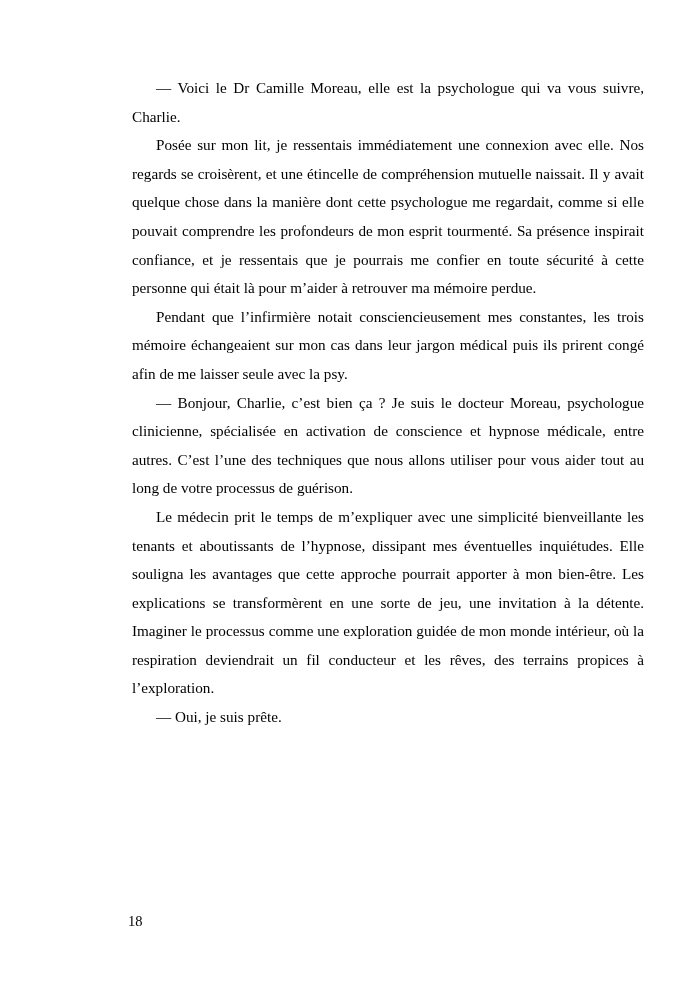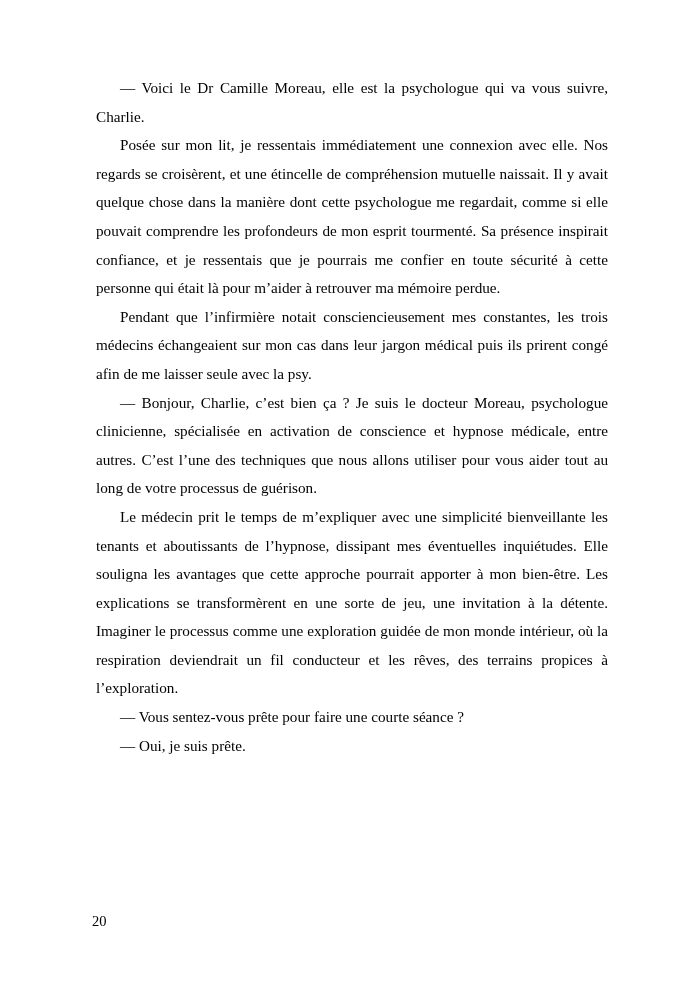--- a/index.html
+++ b/index.html
@@ -12,20 +12,21 @@
     background: #ffffff;
     font-family: "Liberation Serif", serif;
     color: #000000;
     overflow: hidden;
   }
   .page {
     position: relative;
     width: 580px;
     height: 992px;
     box-sizing: border-box;
+    margin-left: 36px;
   }
   .text-block {
     position: absolute;
     left: 96px;
     top: 74px;
     width: 512px;
   }
   .para {
     margin: 0;
     text-align: justify;
@@ -47,20 +48,19 @@
     font-family: "Liberation Serif", serif;
   }
 </style>
 </head>
 <body>
 
 <div class="page">
   <div class="text-block">
     <p class="para dialogue">— Voici le Dr Camille Moreau, elle est la psychologue qui va vous suivre, Charlie.</p>
     <p class="para">Posée sur mon lit, je ressentais immédiatement une connexion avec elle. Nos regards se croisèrent, et une étincelle de compréhension mutuelle naissait. Il y avait quelque chose dans la manière dont cette psychologue me regardait, comme si elle pouvait comprendre les profondeurs de mon esprit tourmenté. Sa présence inspirait confiance, et je ressentais que je pourrais me confier en toute sécurité à cette personne qui était là pour m’aider à retrouver ma mémoire perdue.</p>
-    <p class="para">Pendant que l’infirmière notait consciencieusement mes constantes, les trois médecins échangeaient sur mon cas dans leur jargon médical puis ils prirent congé afin de me laisser seule avec la psy.</p>
+    <p class="para">Pendant que l’infirmière notait consciencieusement mes constantes, les trois mémoire échangeaient sur mon cas dans leur jargon médical puis ils prirent congé afin de me laisser seule avec la psy.</p>
     <p class="para dialogue">— Bonjour, Charlie, c’est bien ça ? Je suis le docteur Moreau, psychologue clinicienne, spécialisée en activation de conscience et hypnose médicale, entre autres. C’est l’une des techniques que nous allons utiliser pour vous aider tout au long de votre processus de guérison.</p>
     <p class="para">Le médecin prit le temps de m’expliquer avec une simplicité bienveillante les tenants et aboutissants de l’hypnose, dissipant mes éventuelles inquiétudes. Elle souligna les avantages que cette approche pourrait apporter à mon bien-être. Les explications se transformèrent en une sorte de jeu, une invitation à la détente. Imaginer le processus comme une exploration guidée de mon monde intérieur, où la respiration deviendrait un fil conducteur et les rêves, des terrains propices à l’exploration.</p>
-    <p class="para dialogue">— Vous sentez-vous prête pour faire une courte séance ?</p>
     <p class="para dialogue">— Oui, je suis prête.</p>
   </div>
-  <div class="page-number">20</div>
+  <div class="page-number">18</div>
 </div>
 
 </body></html>

